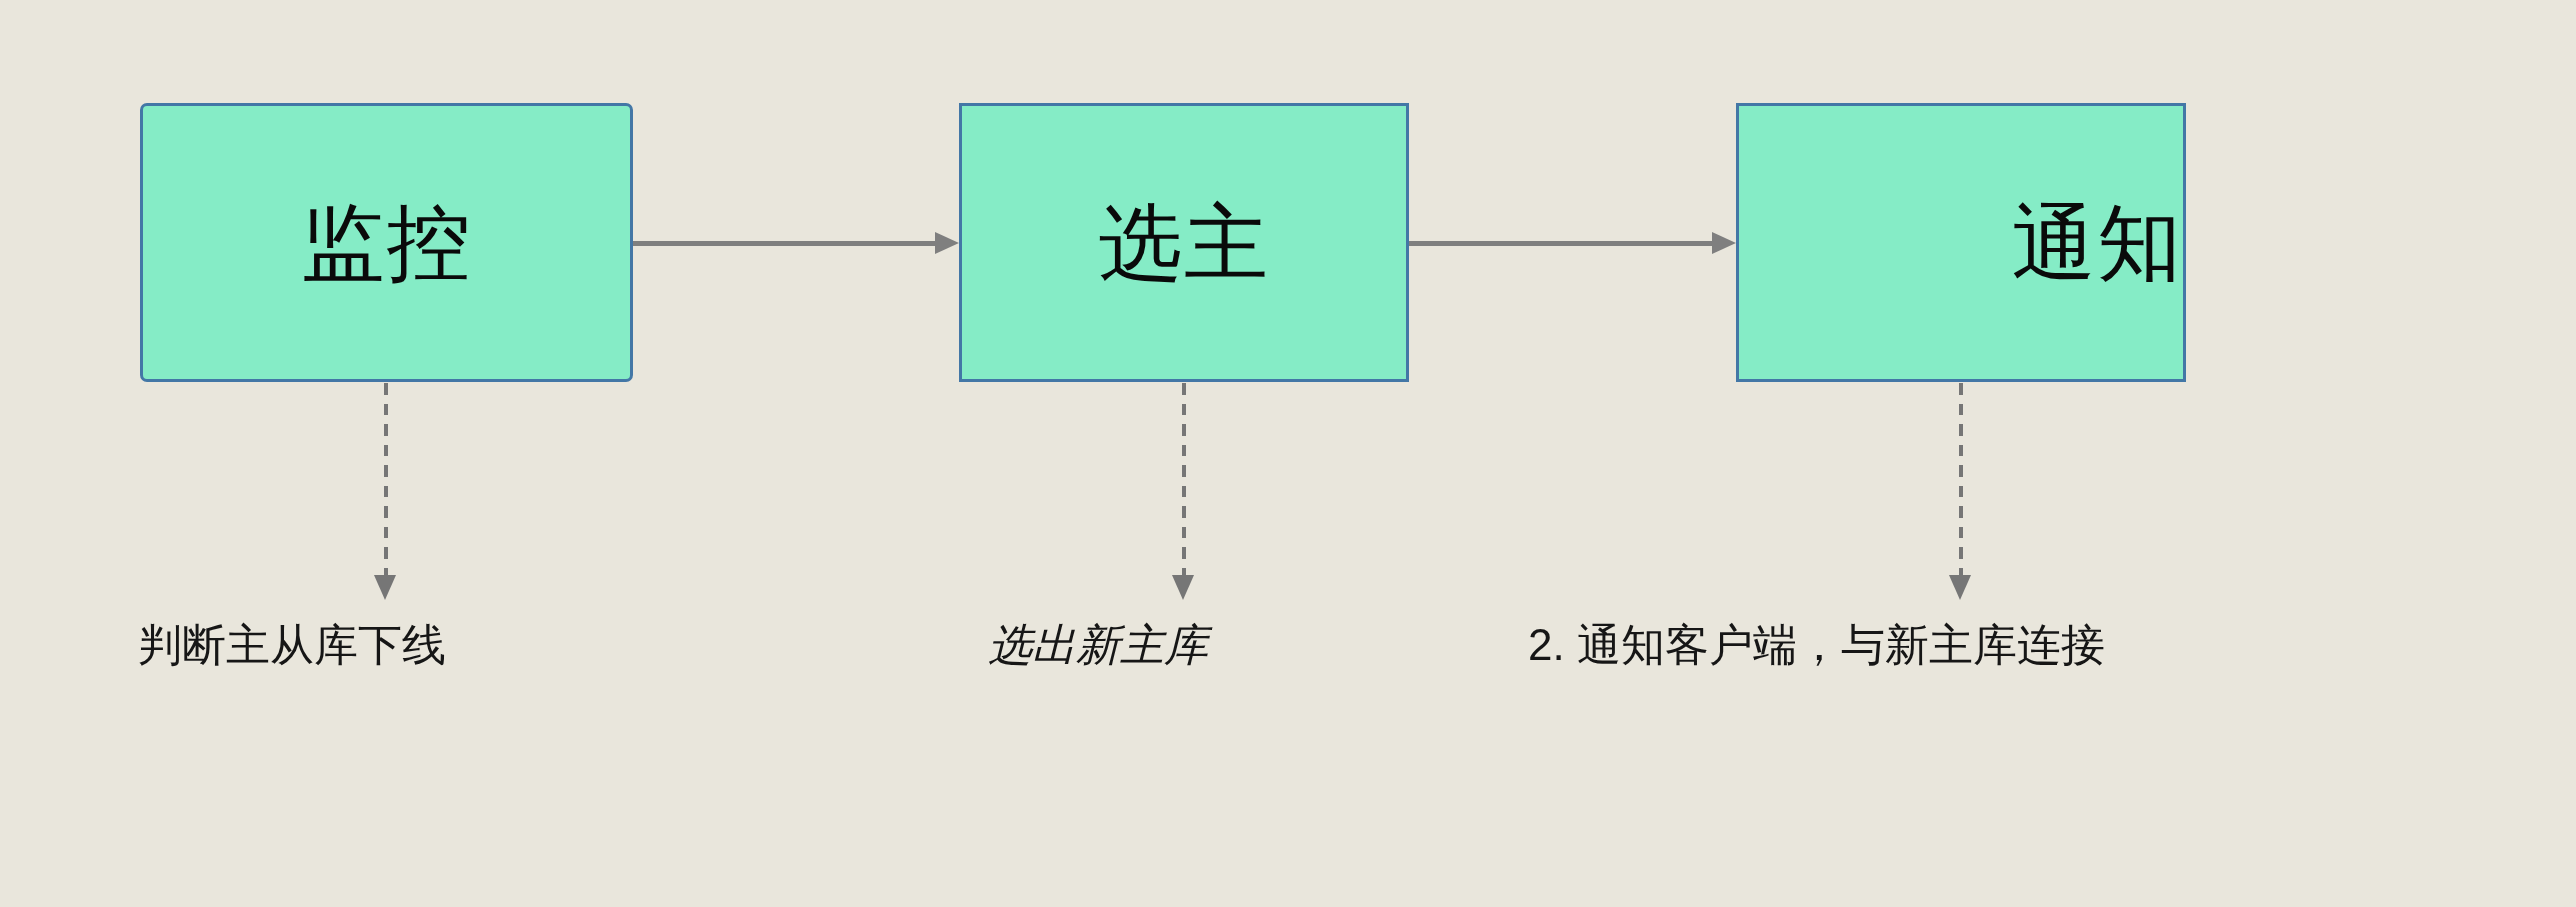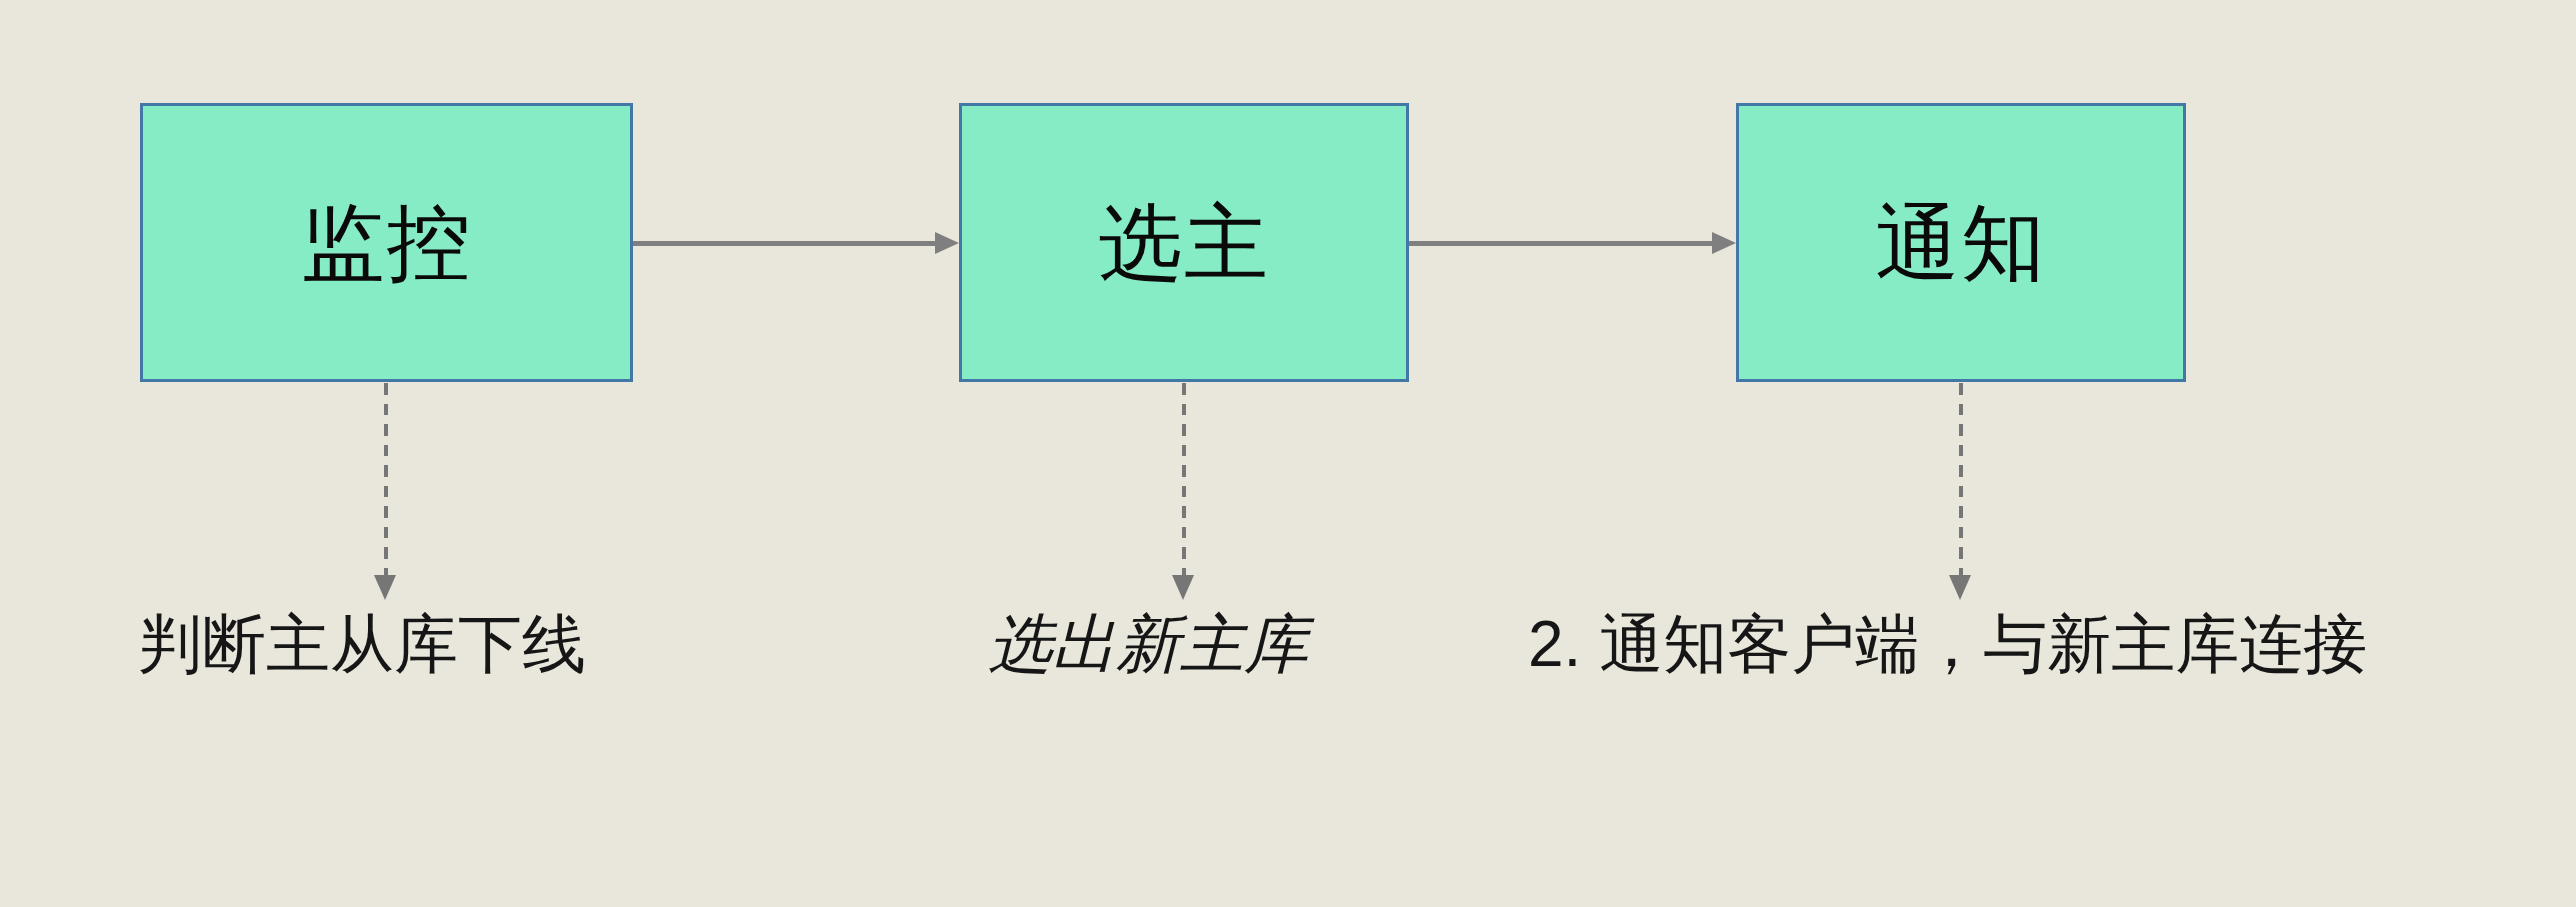--- a/index.html
+++ b/index.html
@@ -19,23 +19,23 @@
     box-sizing:border-box;
     display:flex;align-items:center;justify-content:center;
   }
   .node .label{
     font-size:84px;
     color:#0a0a0a;
     letter-spacing:1.8px;
     line-height:1;
     white-space:nowrap;
   }
-  #box-monitor{left:140px;width:493px;}
+  #box-monitor{left:140px;width:493px;border-radius:7px;}
   #box-elect{left:959px;width:450px;}
-  #box-notify{left:1736px;width:450px;}
+  #box-notify{left:1736px;width:450px;justify-content:flex-end;}
 
   .hline{
     position:absolute;
     top:241px;height:5.3px;width:305px;
     background:#7f7f7f;
   }
   .hhead{
     position:absolute;
     top:232px;width:0;height:0;
     border-top:11.6px solid transparent;
@@ -57,21 +57,21 @@
     border-right:11.6px solid transparent;
     border-top:25px solid #767676;
   }
   #vdash-1{left:384px;}  #vhead-1{left:374px;}
   #vdash-2{left:1182px;} #vhead-2{left:1172px;}
   #vdash-3{left:1959px;} #vhead-3{left:1949px;}
 
   .note{
     position:absolute;
     top:603px;
-    font-size:64px;
+    font-size:44px;
     line-height:83px;
     color:#161616;
     white-space:nowrap;
   }
   #note-monitor{left:138px;}
   #note-elect{left:988px;font-style:italic;}
   #note-notify{left:1528px;}
 </style>
 </head>
 <body>

